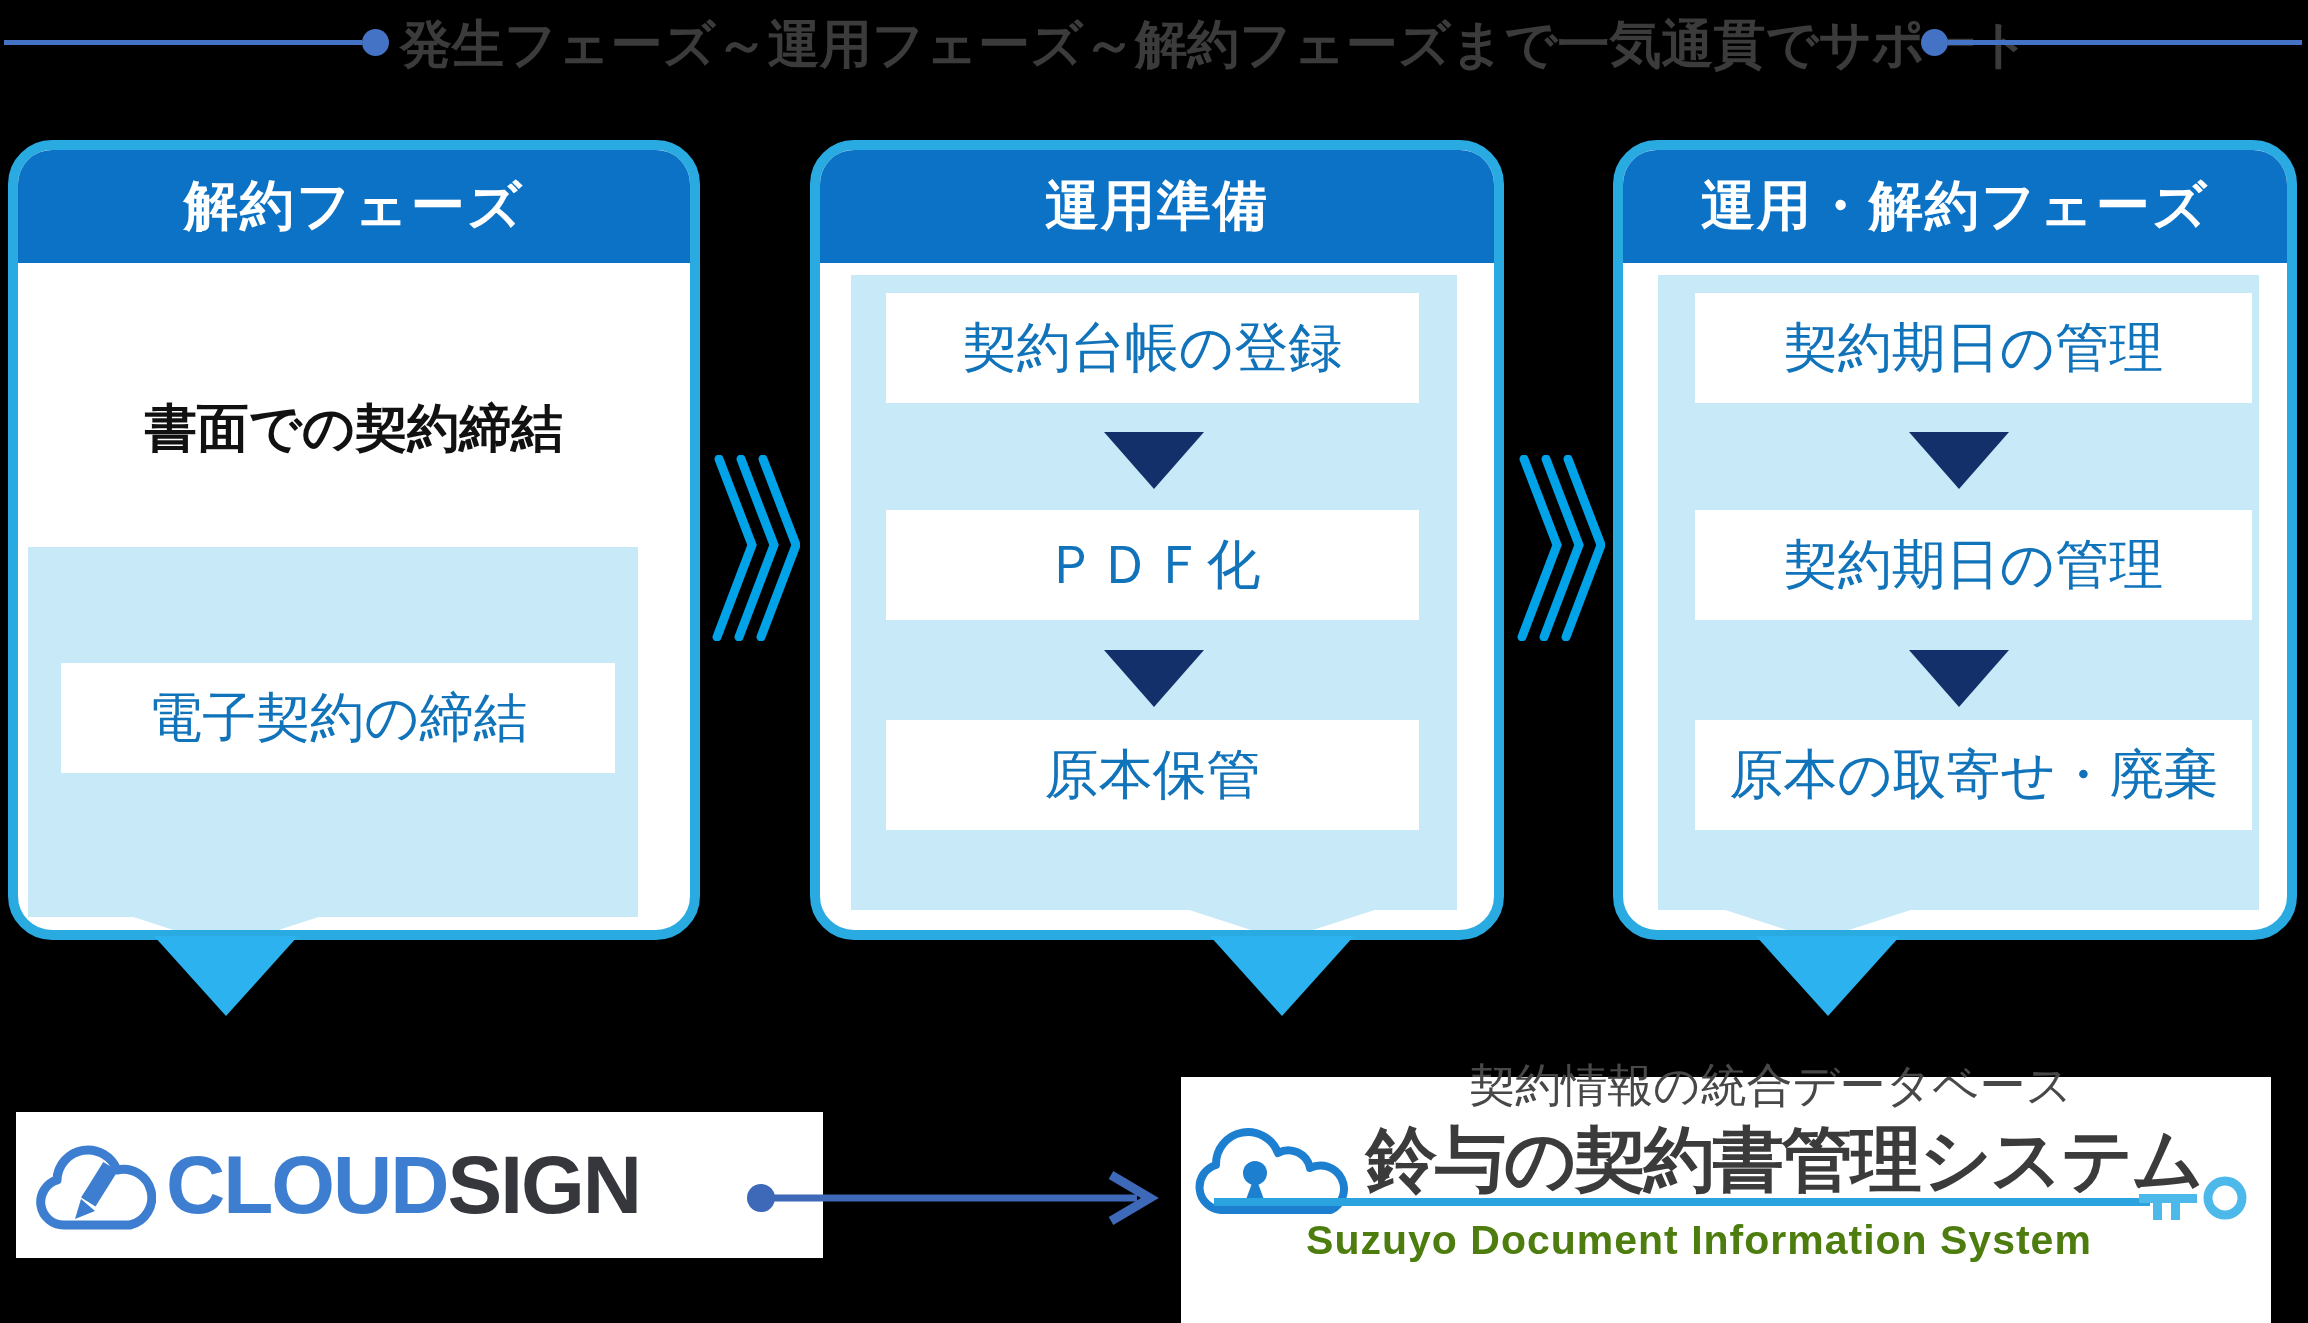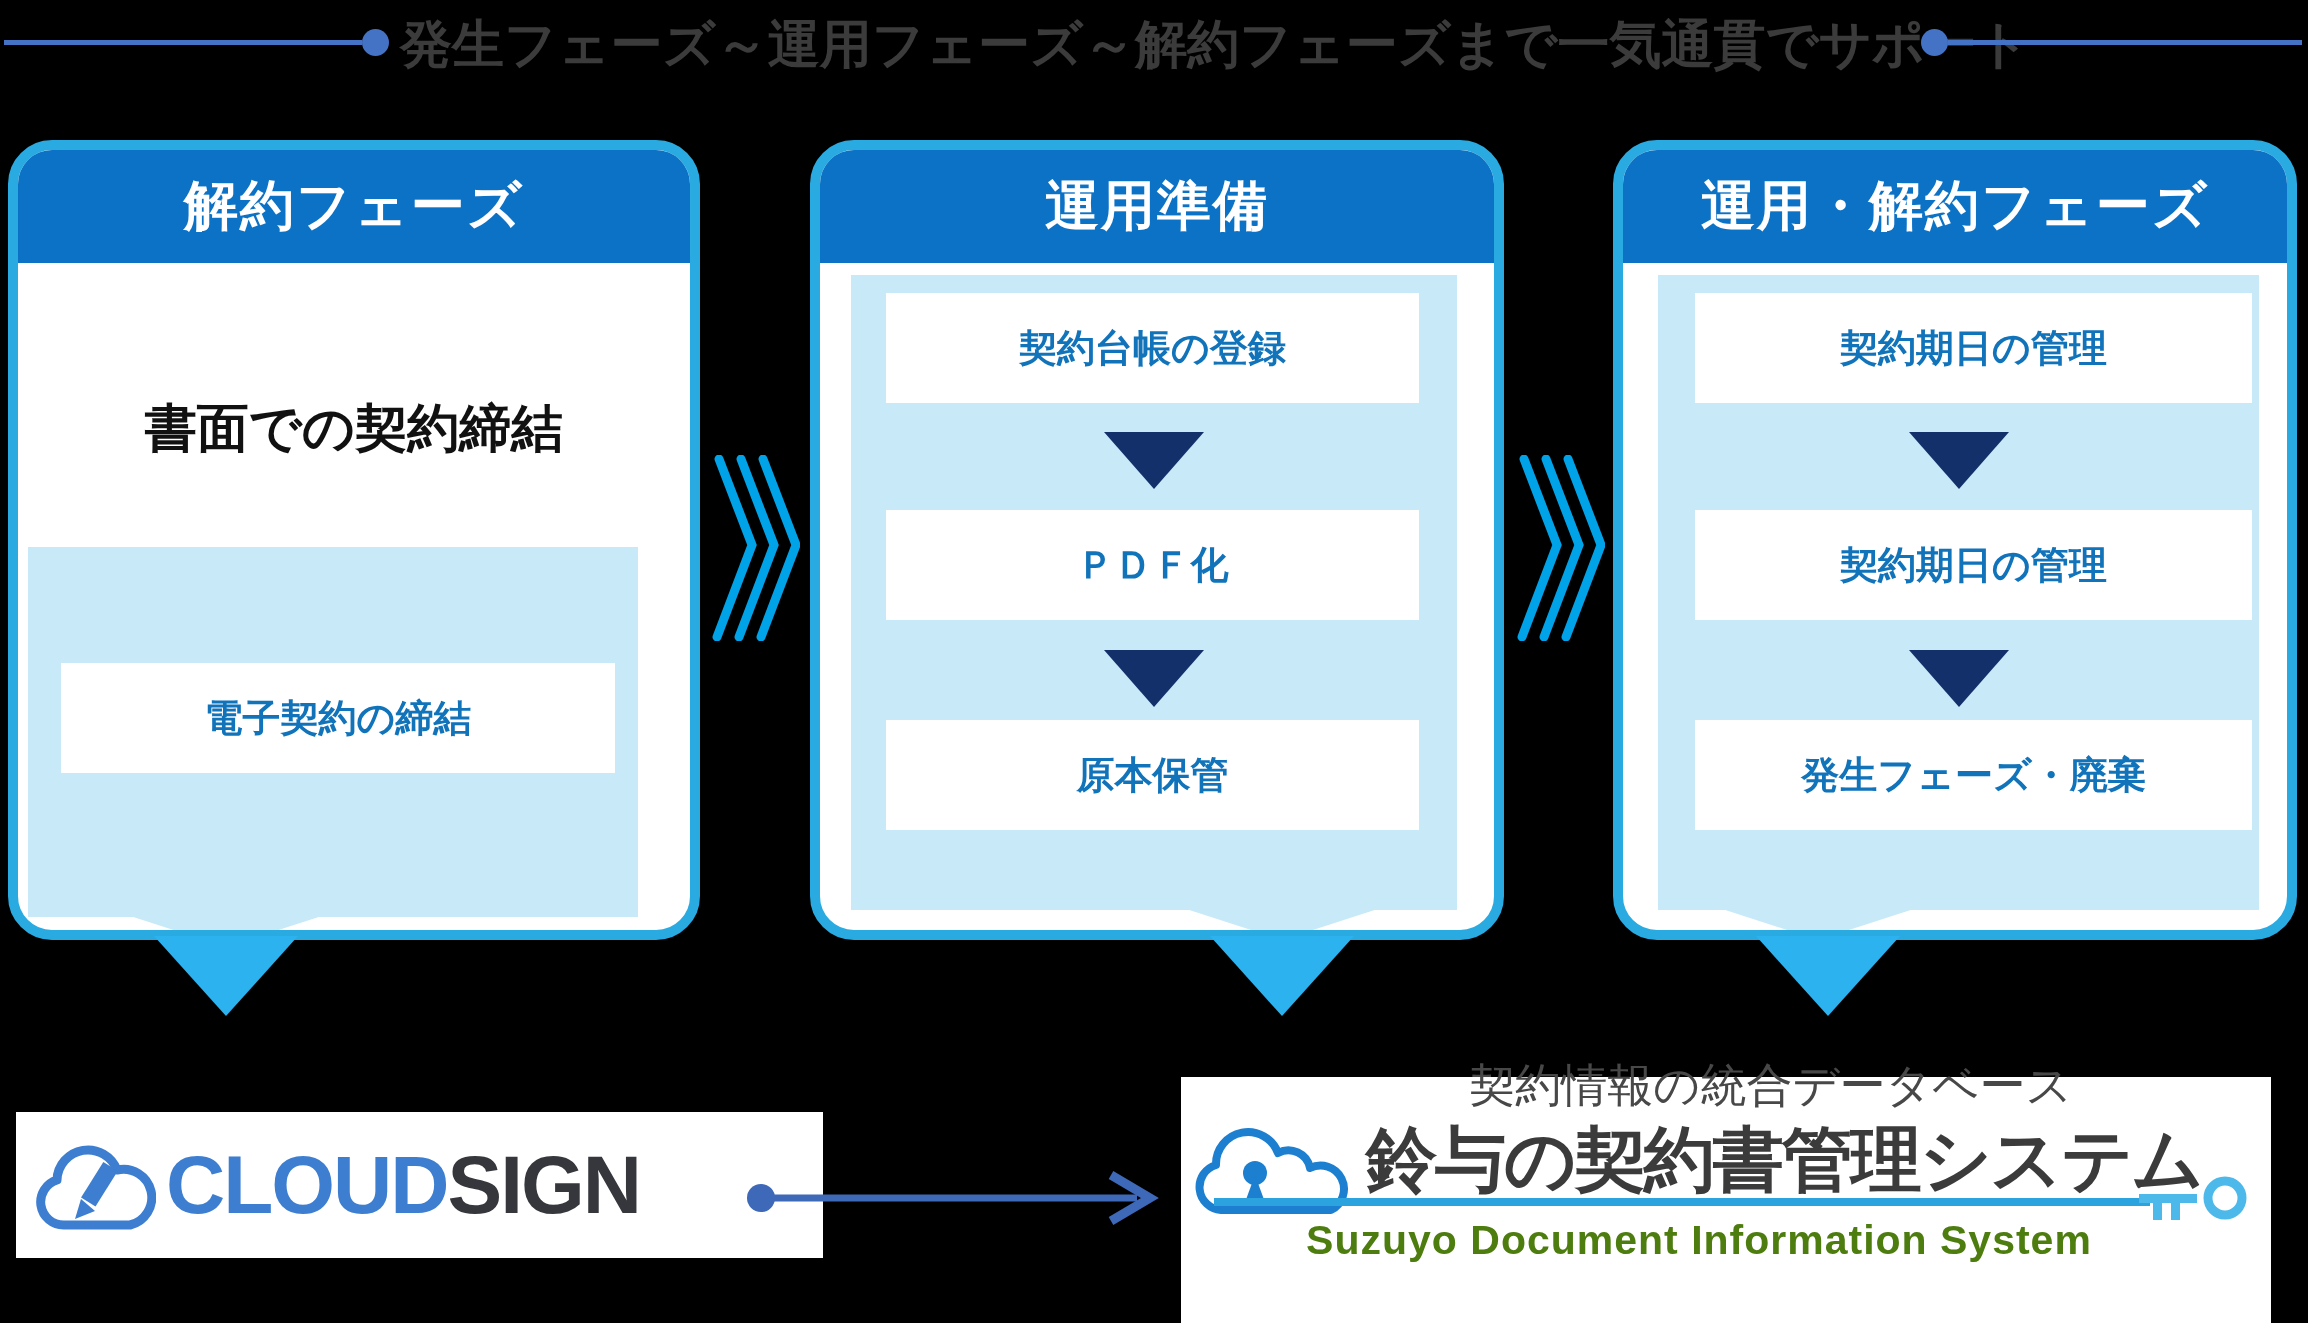--- a/index.html
+++ b/index.html
@@ -25,21 +25,21 @@
   .phase-header{position:absolute;left:0;top:0;width:100%;height:113px;background:#0c72c6;
     display:flex;align-items:center;justify-content:center;
     color:#fff;font-size:54px;font-weight:800;letter-spacing:2px;white-space:nowrap;}
   .body-text{position:absolute;left:0;top:244px;width:100%;text-align:center;
     font-size:52px;font-weight:800;color:#111;white-space:nowrap;}
   .light-panel{position:absolute;background:#c8e9f8;}
   .panel1{left:10px;top:397px;width:610px;height:370px;}
   .panel2{left:31px;top:125px;width:606px;height:635px;}
   .panel3{left:35px;top:125px;width:601px;height:635px;}
   .step-strip{position:absolute;background:#fff;height:110px;display:flex;align-items:center;justify-content:center;
-    color:#1173ba;font-size:38px;font-weight:700;white-space:nowrap;}
+    color:#1173ba;font-size:54px;font-weight:400;white-space:nowrap;}
   .panel1 .step-strip{left:33px;width:554px;top:116px;}
   .panel2 .step-strip{left:35px;width:533px;}
   .panel3 .step-strip{left:37px;width:557px;}
   .s1{top:18px;} .s2{top:235px;} .s3{top:445px;}
   .down-triangle{position:absolute;width:0;height:0;left:50%;margin-left:-50px;
     border-left:50px solid transparent;border-right:50px solid transparent;
     border-top:57px solid #14306b;}
   .t1{top:157px;} .t2{top:375px;}
   .panel-tail{position:absolute;width:0;height:0;
     border-left:105px solid transparent;border-right:105px solid transparent;
@@ -124,21 +124,21 @@
     </g>
   </svg>
 
   <div class="phase-box box3">
     <div class="phase-header">運用・解約フェーズ</div>
     <div class="light-panel panel3">
       <div class="step-strip s1">契約期日の管理</div>
       <div class="down-triangle t1"></div>
       <div class="step-strip s2">契約期日の管理</div>
       <div class="down-triangle t2"></div>
-      <div class="step-strip s3">発生フェーズ・廃棄</div>
+      <div class="step-strip s3">原本の取寄せ・廃棄</div>
     </div>
     <div class="panel-tail pt3"></div>
   </div>
   <div class="outer-tail ot3"></div>
 
   <div class="cloudsign-box">
     <svg width="122" height="100" viewBox="0 0 122 100">
       <path d="M96 90 H30 A23 23 0 0 1 23 45 A31 31 0 0 1 83 35 A22 22 0 0 1 96 90 Z" fill="#ffffff" stroke="#3d7ed0" stroke-width="9" stroke-linejoin="round"></path>
       <g fill="#3d7ed0">
         <rect x="57" y="28" width="17" height="42" transform="rotate(32 65 49)"></rect>

